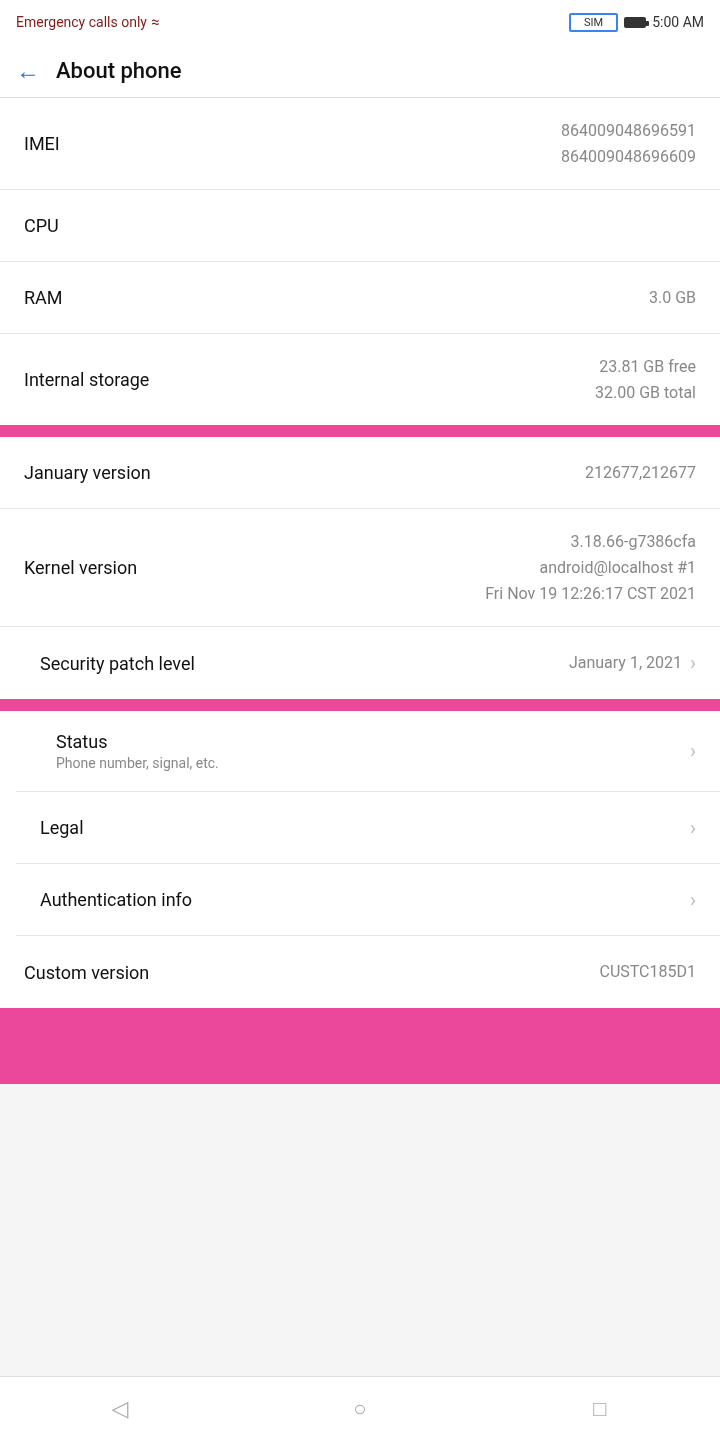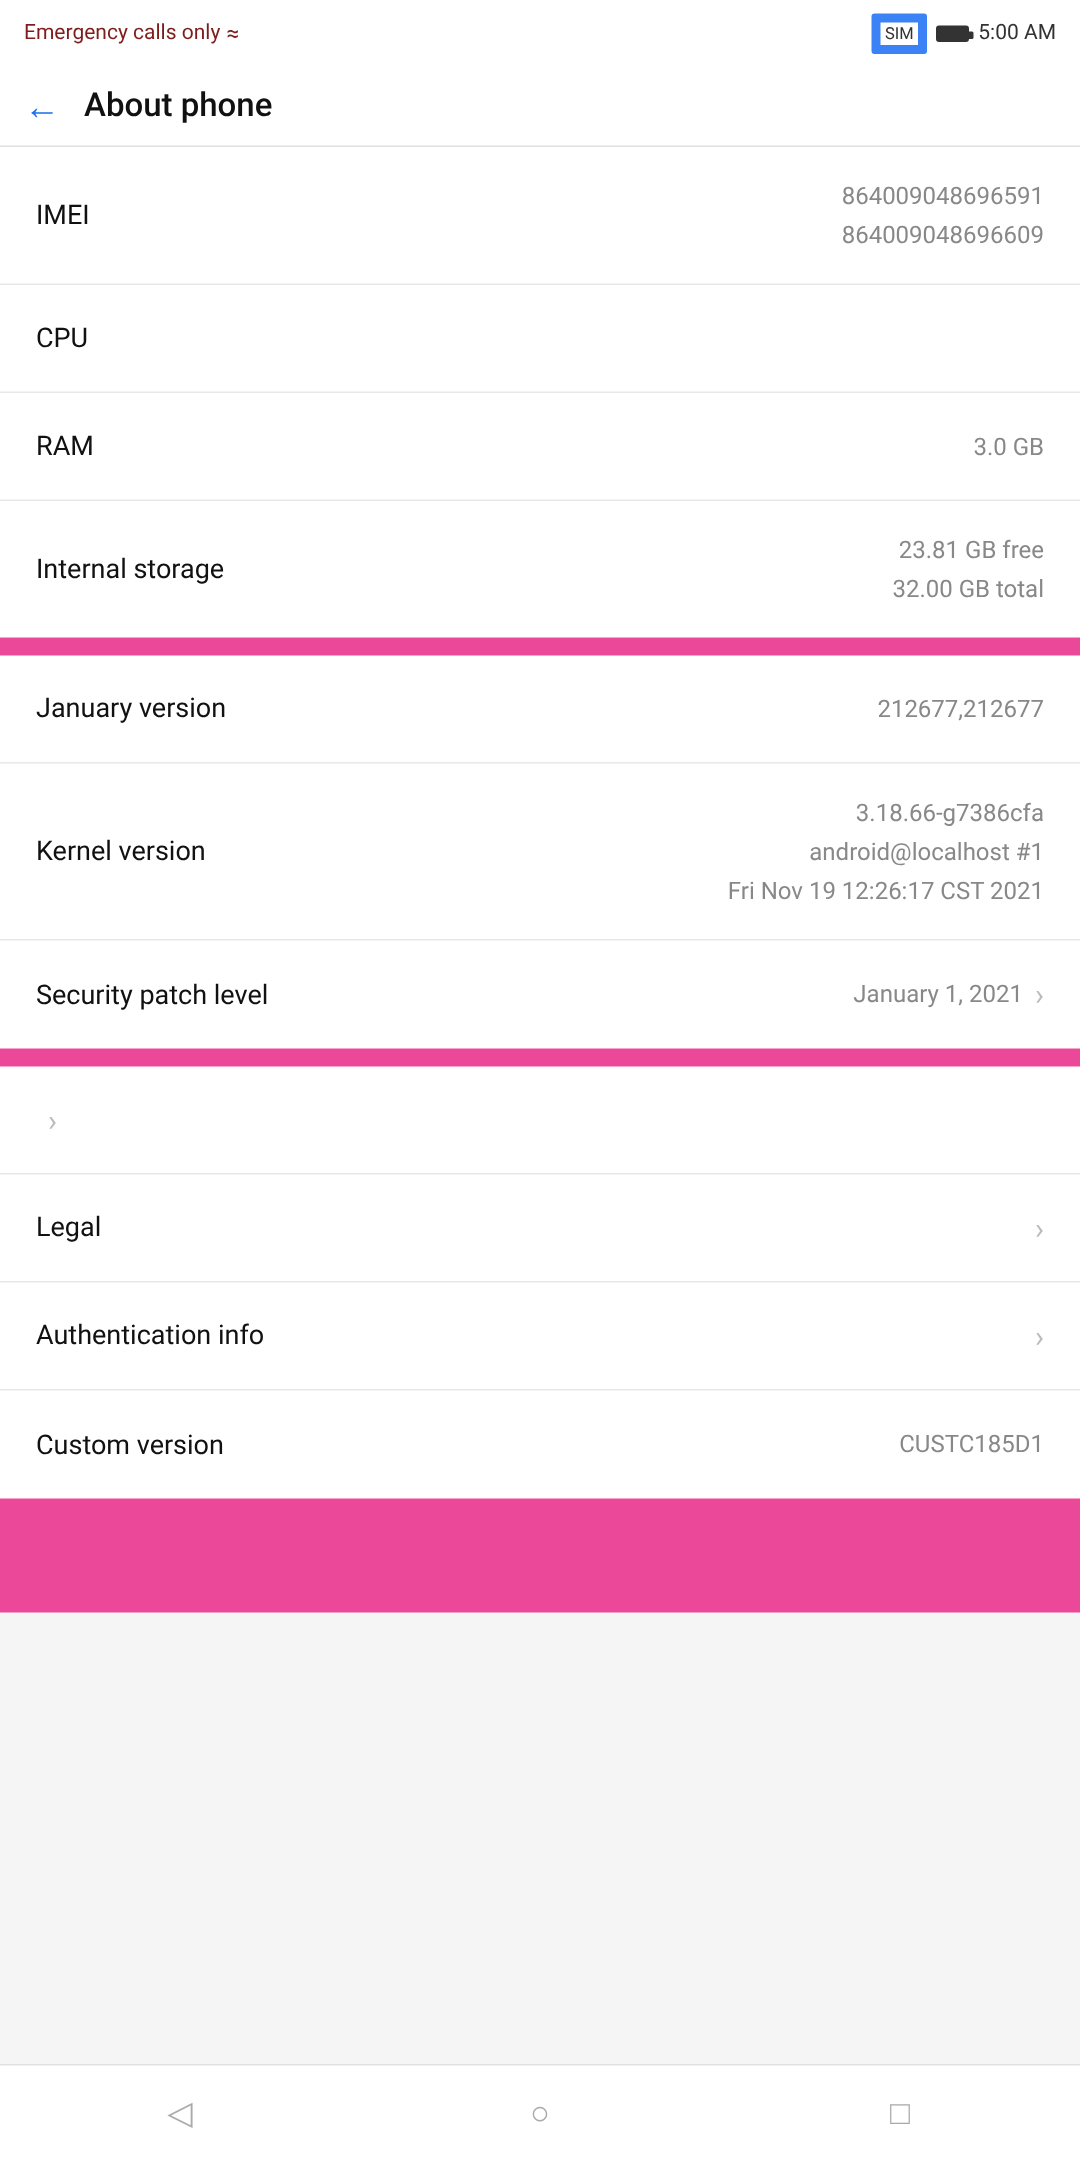--- a/index.html
+++ b/index.html
@@ -126,20 +126,21 @@
     .chevron {
       color: #bbb;
       font-size: 20px;
       margin-left: 8px;
       flex-shrink: 0;
     }
 
     
     .row-clickable {
       cursor: pointer;
+      margin-left: 16px;
     }
     .row-clickable .row-label-wrap {
       display: flex;
       flex-direction: column;
     }
     .row-sub-label {
       font-size: 14px;
       color: #888;
       margin-top: 3px;
     }
@@ -174,21 +175,21 @@
   </style>
 </head>
 <body>
 
 <div class="status-bar">
   <div class="status-left">
     <span>Emergency calls only</span>
     <span style="font-size:15px;">≈</span>
   </div>
   <div class="status-right">
-    <span style="font-size:13px; border:6px solid #3b82f6; padding:1px 3px; border-radius:2px; font-size:11px;">SIM</span>
+    <span style="font-size:13px; border:2px solid #3b82f6; padding:1px 13px; border-radius:2px; font-size:11px;">SIM</span>
     <span class="battery-icon"></span>
     <span>5:00 AM</span>
   </div>
 </div>
 
 <div class="header">
   <div class="back-btn">
     <span class="back-arrow">←</span>
   </div>
   <span class="header-title">About phone</span>
@@ -236,20 +237,24 @@
       <div style="display:flex;align-items:center;">
         <span class="row-value">January 1, 2021</span>
         <span class="chevron">›</span>
       </div>
     </div>
   </div>
 
   <div class="section">
 
     <div class="row row-clickable">
+      <div class="row-clickable row-label-wrap">
+        <span class="row-label">Status</span>
+        <span class="row-sub-label">Phone number, signal, etc.</span>
+      </div>
       <span class="chevron">›</span>
     </div>
 
     <div class="row row-clickable">
       <span class="row-label">Legal</span>
       <span class="chevron">›</span>
     </div>
 
     <div class="row row-clickable">
       <span class="row-label">Authentication info</span>

